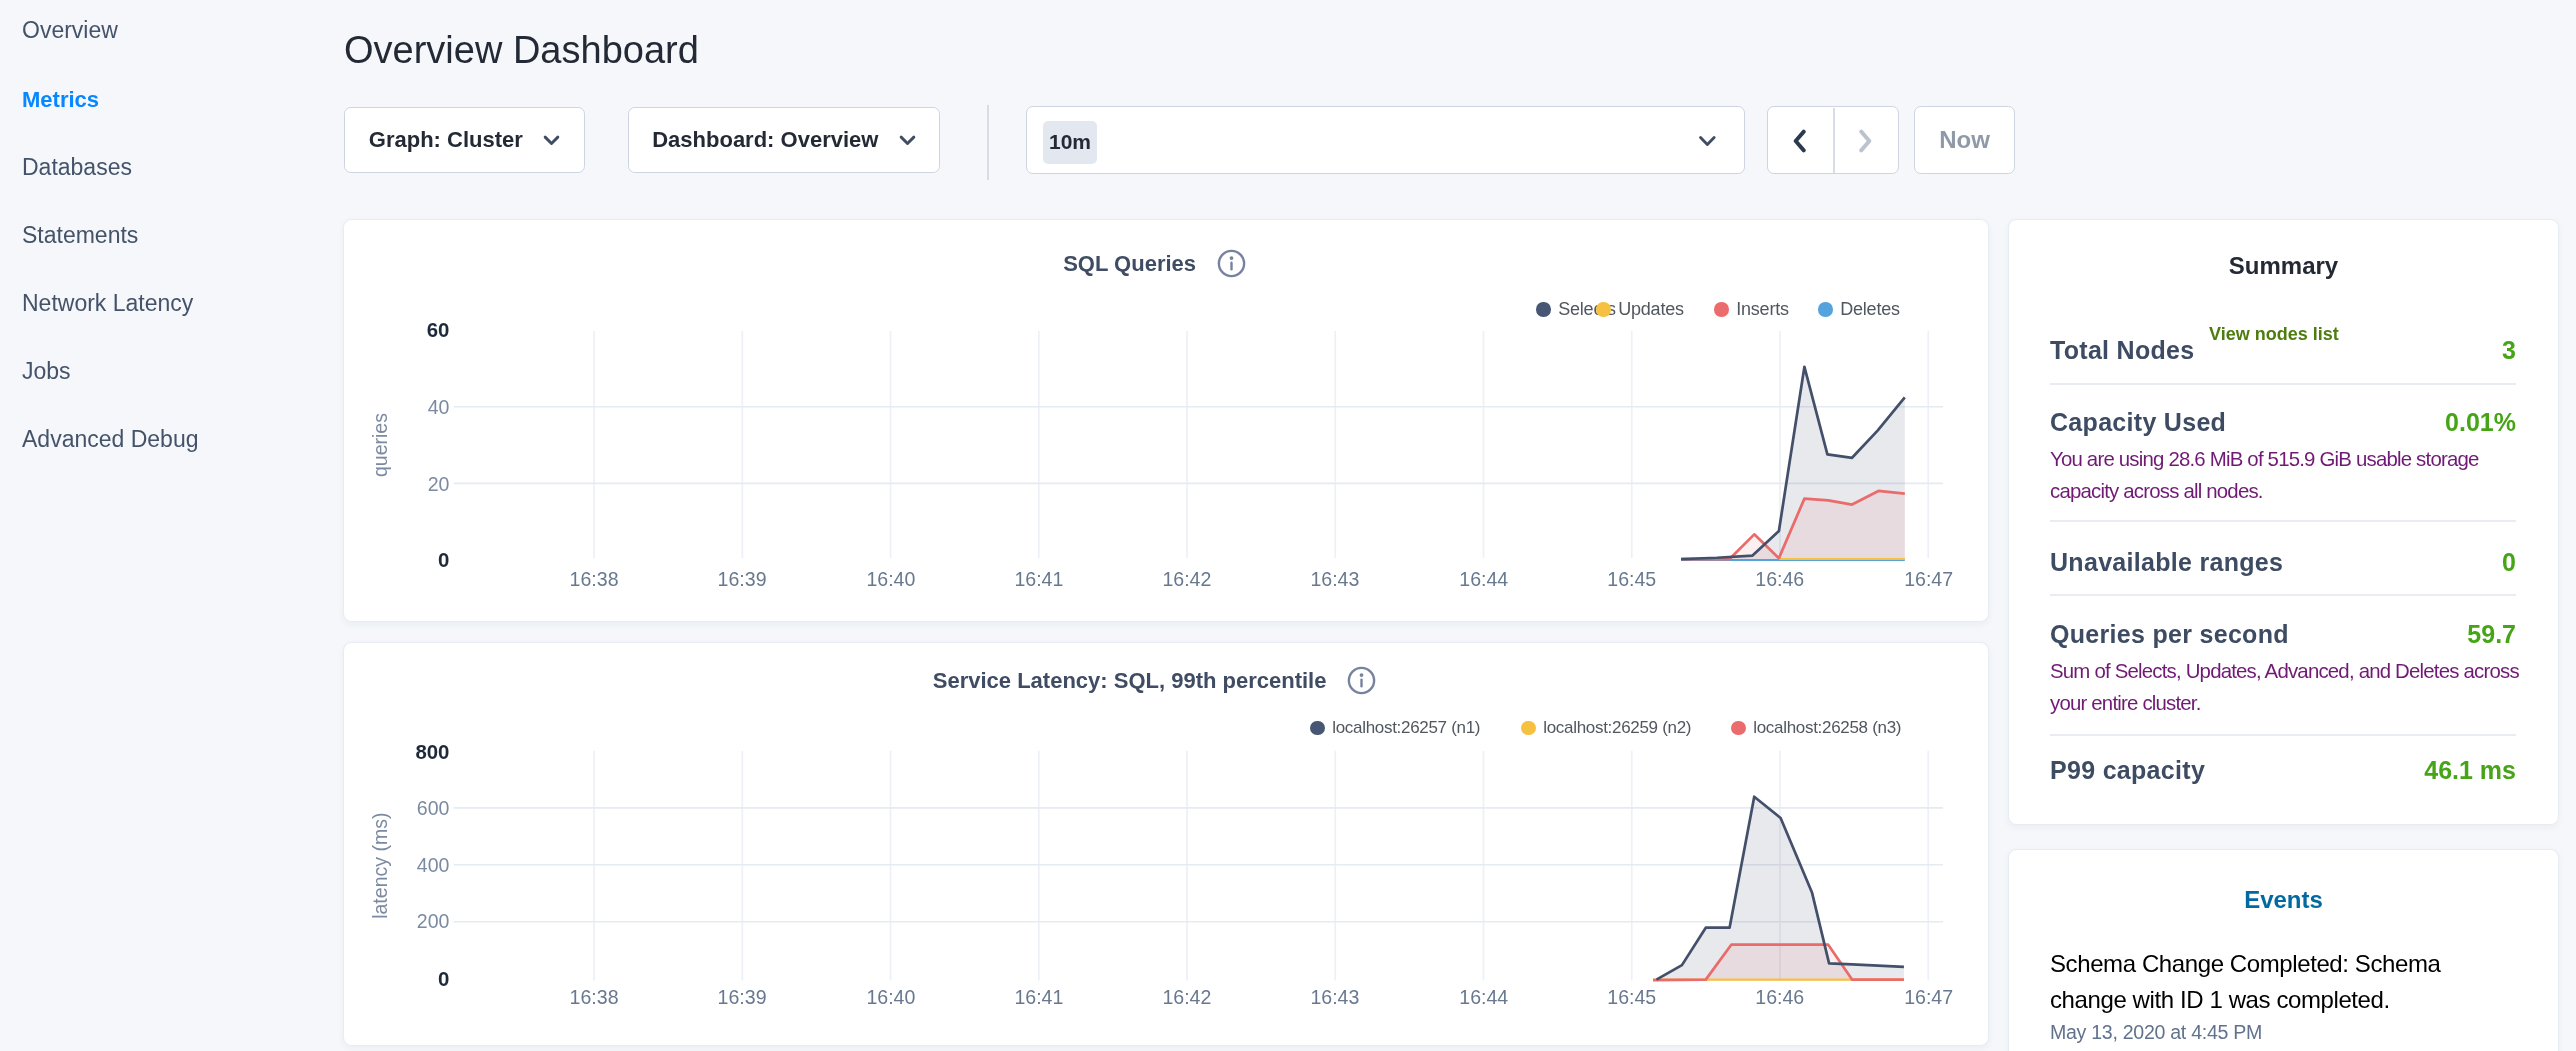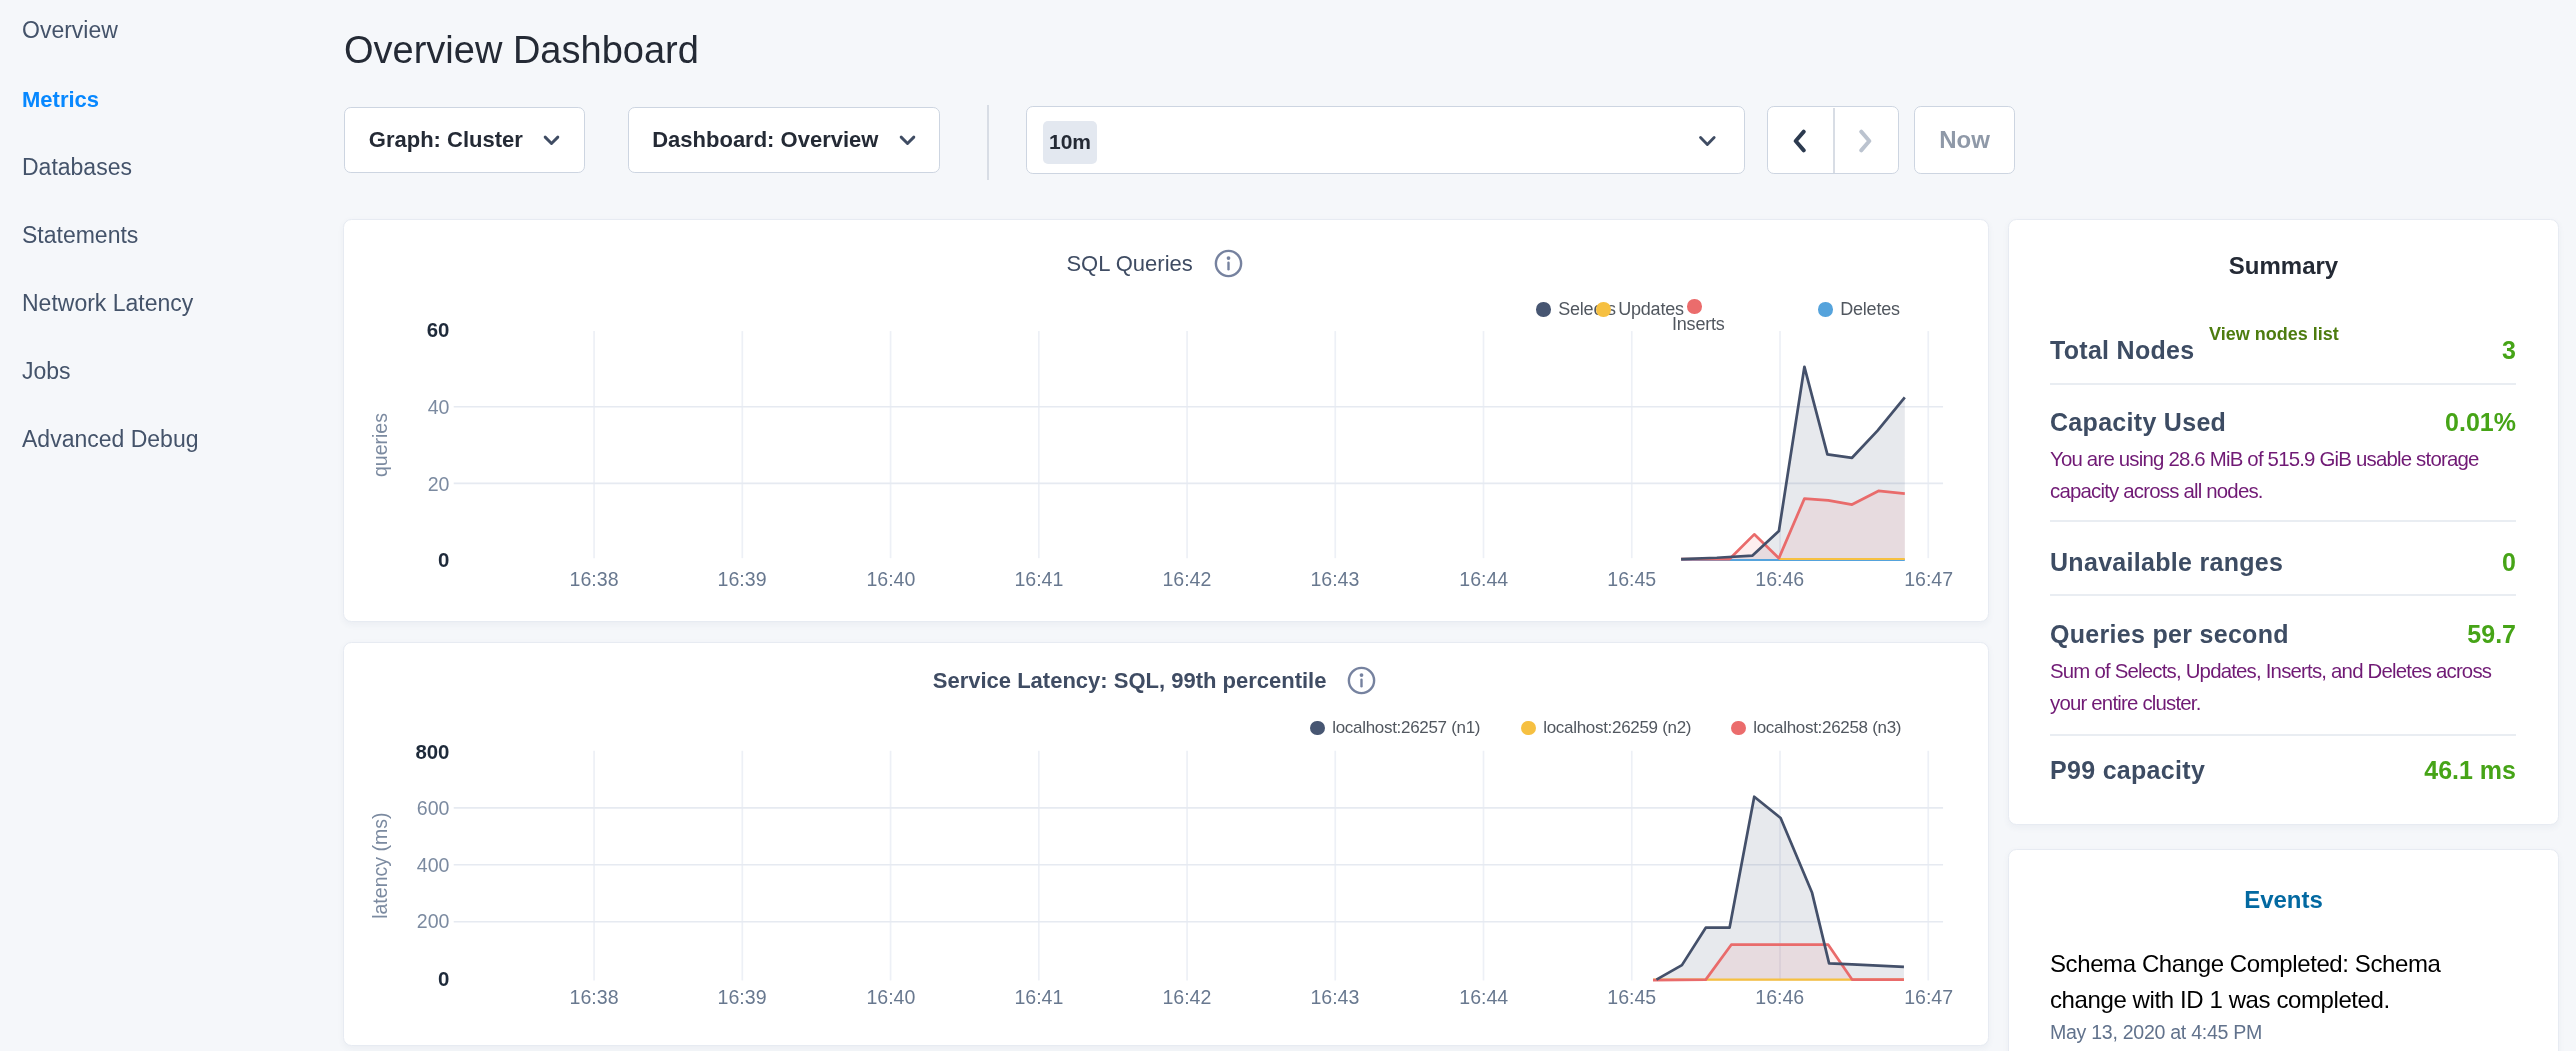--- a/index.html
+++ b/index.html
@@ -58,37 +58,37 @@
     <path d="M15 3 L5.5 14 L15 25" stroke="#2c3a4f" stroke-width="4.6" fill="none" stroke-linecap="round" stroke-linejoin="round"></path>
   </svg>
 <svg class="abs" style="left:1857px; top:129px;" width="17" height="24" viewBox="0 0 20 28">
     <path d="M5 3 L14.5 14 L5 25" stroke="#bbc3cf" stroke-width="4.6" fill="none" stroke-linecap="round" stroke-linejoin="round"></path>
   </svg>
 
 <div class="btn" style="left:1914px; top:106px; width:101px; height:68px; font-size:24px; color:#8f99a8;">Now</div>
 
 <div class="card" style="left:343px; top:219px; width:1646px; height:403px;"></div>
 <div class="abs" style="left:332px; top:249px; width:1645px; text-align:center;">
-  <span style="font-size:22px; font-weight:normal; color:#3f4c63; vertical-align:middle;">SQL Queries</span>
+  <span style="font-size:22px; font-weight:bold; color:#3f4c63; vertical-align:middle;">SQL Queries</span>
   <svg style="vertical-align:middle; margin-left:17px;" width="29" height="29" viewBox="0 0 34 34">
       <circle cx="17" cy="17" r="14.8" stroke="#76829f" stroke-width="2.8" fill="none"></circle>
       <circle cx="17" cy="10.6" r="2.2" fill="#76829f"></circle>
       <rect x="15.6" y="14.6" width="2.8" height="10.5" rx="1.4" fill="#76829f"></rect>
     </svg>
 </div>
 
 <div class="legend-item" style="left:1536px; top:299px;">
     <span class="dot" style="background:#475672;"></span>
     <span class="legtxt">Selects</span>
   </div>
 <div class="legend-item" style="left:1596px; top:299px;">
     <span class="dot" style="background:#f6c041;"></span>
     <span class="legtxt">Updates</span>
   </div>
-<div class="legend-item" style="left:1672px; top:299px;flex-direction:column;">
+<div class="legend-item" style="left:1714px; top:299px;">
     <span class="dot" style="background:#eb6c6c;"></span>
     <span class="legtxt">Inserts</span>
   </div>
 <div class="legend-item" style="left:1818px; top:299px;">
     <span class="dot" style="background:#55a3dc;"></span>
     <span class="legtxt">Deletes</span>
   </div>
 
 <svg class="abs" style="left:344px; top:222px;" width="1645" height="401" viewBox="404 261 1934 471">
   <g stroke="#edf0f6" stroke-width="2">
@@ -215,21 +215,21 @@
 <div class="bodytxt" style="top:443px;">You are using 28.6 MiB of 515.9 GiB usable storage</div>
 <div class="bodytxt" style="top:475px;">capacity across all nodes.</div>
 <div class="divider" style="top:520px;"></div>
 
 <div class="lbl" style="left:2050px; top:548px;">Unavailable ranges</div>
 <div class="val" style="top:548px;">0</div>
 <div class="divider" style="top:594px;"></div>
 
 <div class="lbl" style="left:2050px; top:620px;">Queries per second</div>
 <div class="val" style="top:620px;">59.7</div>
-<div class="bodytxt" style="top:655px;">Sum of Selects, Updates, Inserts, and Deletes across</div>
+<div class="bodytxt" style="top:655px;">Sum of Selects, Updates, Advanced, and Deletes across</div>
 <div class="bodytxt" style="top:687px;">your entire cluster.</div>
 <div class="divider" style="top:734px;"></div>
 
 <div class="lbl" style="left:2050px; top:756px;">P99 capacity</div>
 <div class="val" style="top:756px;">46.1 ms</div>
 
 <div class="card" style="left:2008px; top:849px; width:551px; height:357px;"></div>
 <div class="abs" style="left:2008px; top:886px; width:551px; text-align:center; font-size:24px; font-weight:bold; color:#0369a1;">Events</div>
 <div class="abs" style="left:2050px; top:946px; font-size:24px; color:#000000; line-height:36px; letter-spacing:-0.4px;">Schema Change Completed: Schema<br>change with ID 1 was completed.</div>
 <div class="abs" style="left:2050px; top:1021px; font-size:19.6px; color:#61728c; letter-spacing:-0.3px;">May 13, 2020 at 4:45 PM</div>

